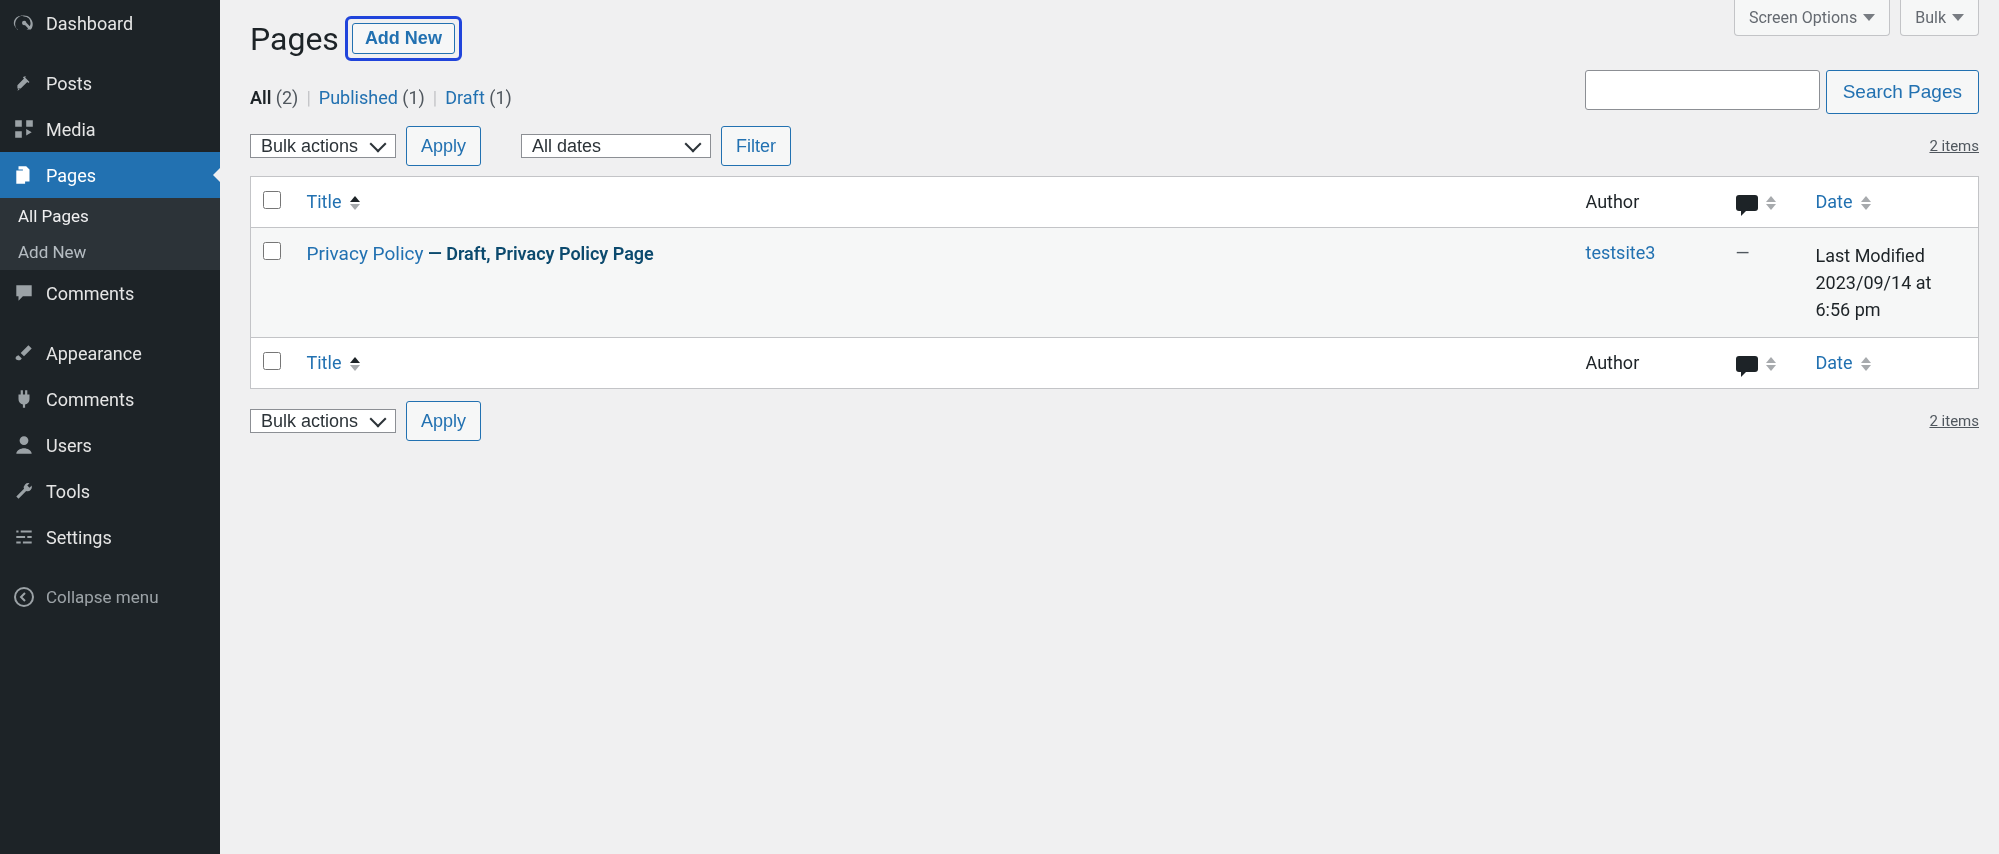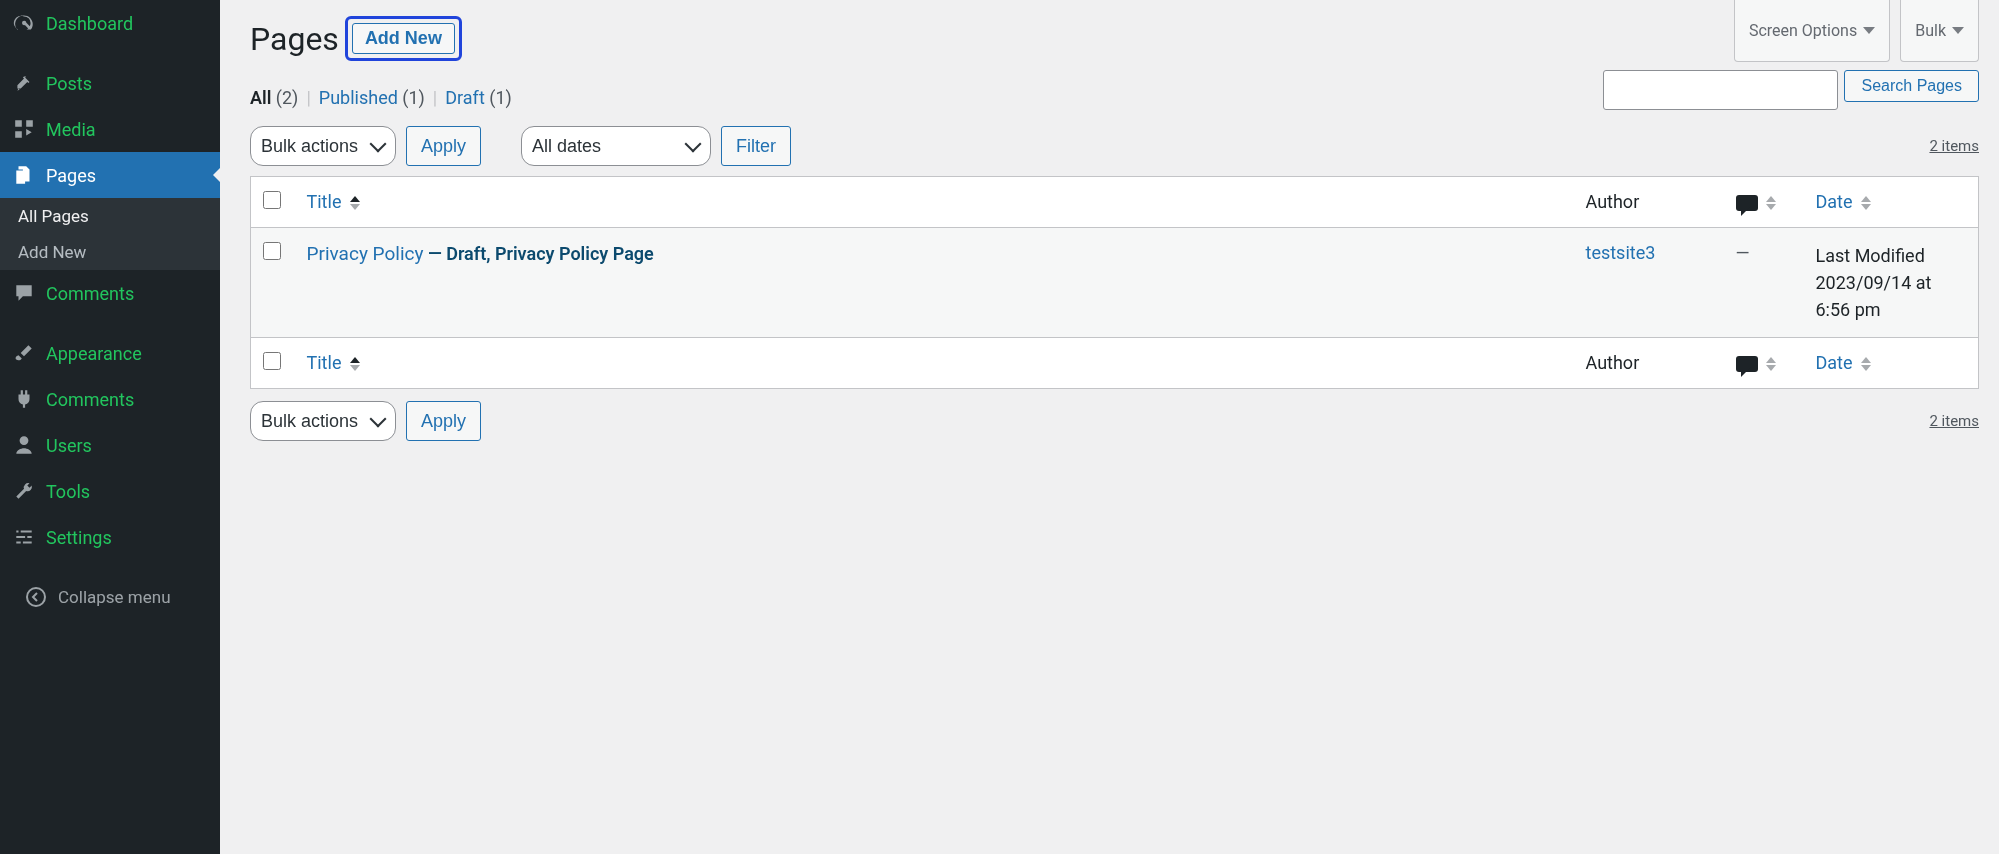--- a/index.html
+++ b/index.html
@@ -15,21 +15,21 @@
 .sidebar {
   width: 220px;
   background: #1d2327;
   color: #f0f0f1;
   flex-shrink: 0;
 }
 .menu-item {
   display: flex;
   align-items: center;
   padding: 11px 12px;
-  color: #22c55e;
+  color: #e5e5e5;
   cursor: pointer;
   font-size: 18px;
 }
 .menu-item .icon {
   width: 24px;
   height: 24px;
   margin-right: 10px;
   display: inline-flex;
   align-items: center;
   justify-content: center;
@@ -55,21 +55,21 @@
   padding: 8px 12px 8px 18px;
   font-size: 17px;
   color: #f0f0f1;
   cursor: pointer;
 }
 .submenu-item.dim { color: rgba(240,246,252,0.7); }
 .menu-sep { height: 14px; }
 .collapse-item {
   display: flex;
   align-items: center;
-  padding: 11px 24px;
+  padding: 11px 12px;
   color: rgba(240,246,252,0.6);
   font-size: 17px;
   cursor: pointer;
 }
 .collapse-item .icon {
   width: 24px;
   height: 24px;
   margin-right: 10px;
   display: inline-flex;
   align-items: center;
@@ -77,21 +77,21 @@
 }
 
 
 .content { flex: 1; padding: 0 20px 30px 30px; position: relative; }
 
 .top-tabs { position: absolute; top: 0; right: 20px; display: flex; gap: 10px; }
 .top-tab {
   background: #f6f7f7;
   border: 1px solid #c3c4c7;
   border-top: none;
-  padding: 21px 14px;
+  padding: 8px 14px;
   font-size: 16px;
   color: #646970;
   cursor: pointer;
   display: flex;
   align-items: center;
   gap: 6px;
   border-radius: 0 0 4px 4px;
 }
 .tri-down {
   width: 0; height: 0;
@@ -125,38 +125,38 @@
   border: 1px solid #8c8f94;
   border-radius: 3px;
   padding: 0 8px;
   font-size: 14px;
 }
 .search-btn {
   border: 1px solid #2271b1;
   color: #2271b1;
   background: #f6f7f7;
   padding: 4px 16px;
-  height: 32px;
-  font-size: 16px;
+  height: 44px;
+  font-size: 19px;
   cursor: pointer;
   border-radius: 3px;
 }
 
 .subsubsub { margin-top: 26px; font-size: 18px; color: #646970; display: flex; align-items: center; gap: 8px; }
 .subsubsub .pipe { color: #c3c4c7; }
 .subsubsub strong { font-weight: 600; color: #1d2327; }
 .subsubsub a { color: #2271b1; text-decoration: none; }
 .subsubsub .count { color: #50575e; }
 
 .tablenav { margin-top: 18px; display: flex; align-items: center; gap: 10px; position: relative; }
 .tablenav.bottom { margin-top: 12px; }
 .sel {
-  height: 40px;
+  height: 24px;
   border: 1px solid #8c8f94;
-  border-radius: 13px;
+  border-radius: 0;
   padding: 0 36px 0 10px;
   font-size: 18px;
   color: #2c3338;
   background: #fff;
   appearance: none;
   position: relative;
 }
 .sel-wrap { position: relative; }
 .sel-wrap::after {
   content: "";

